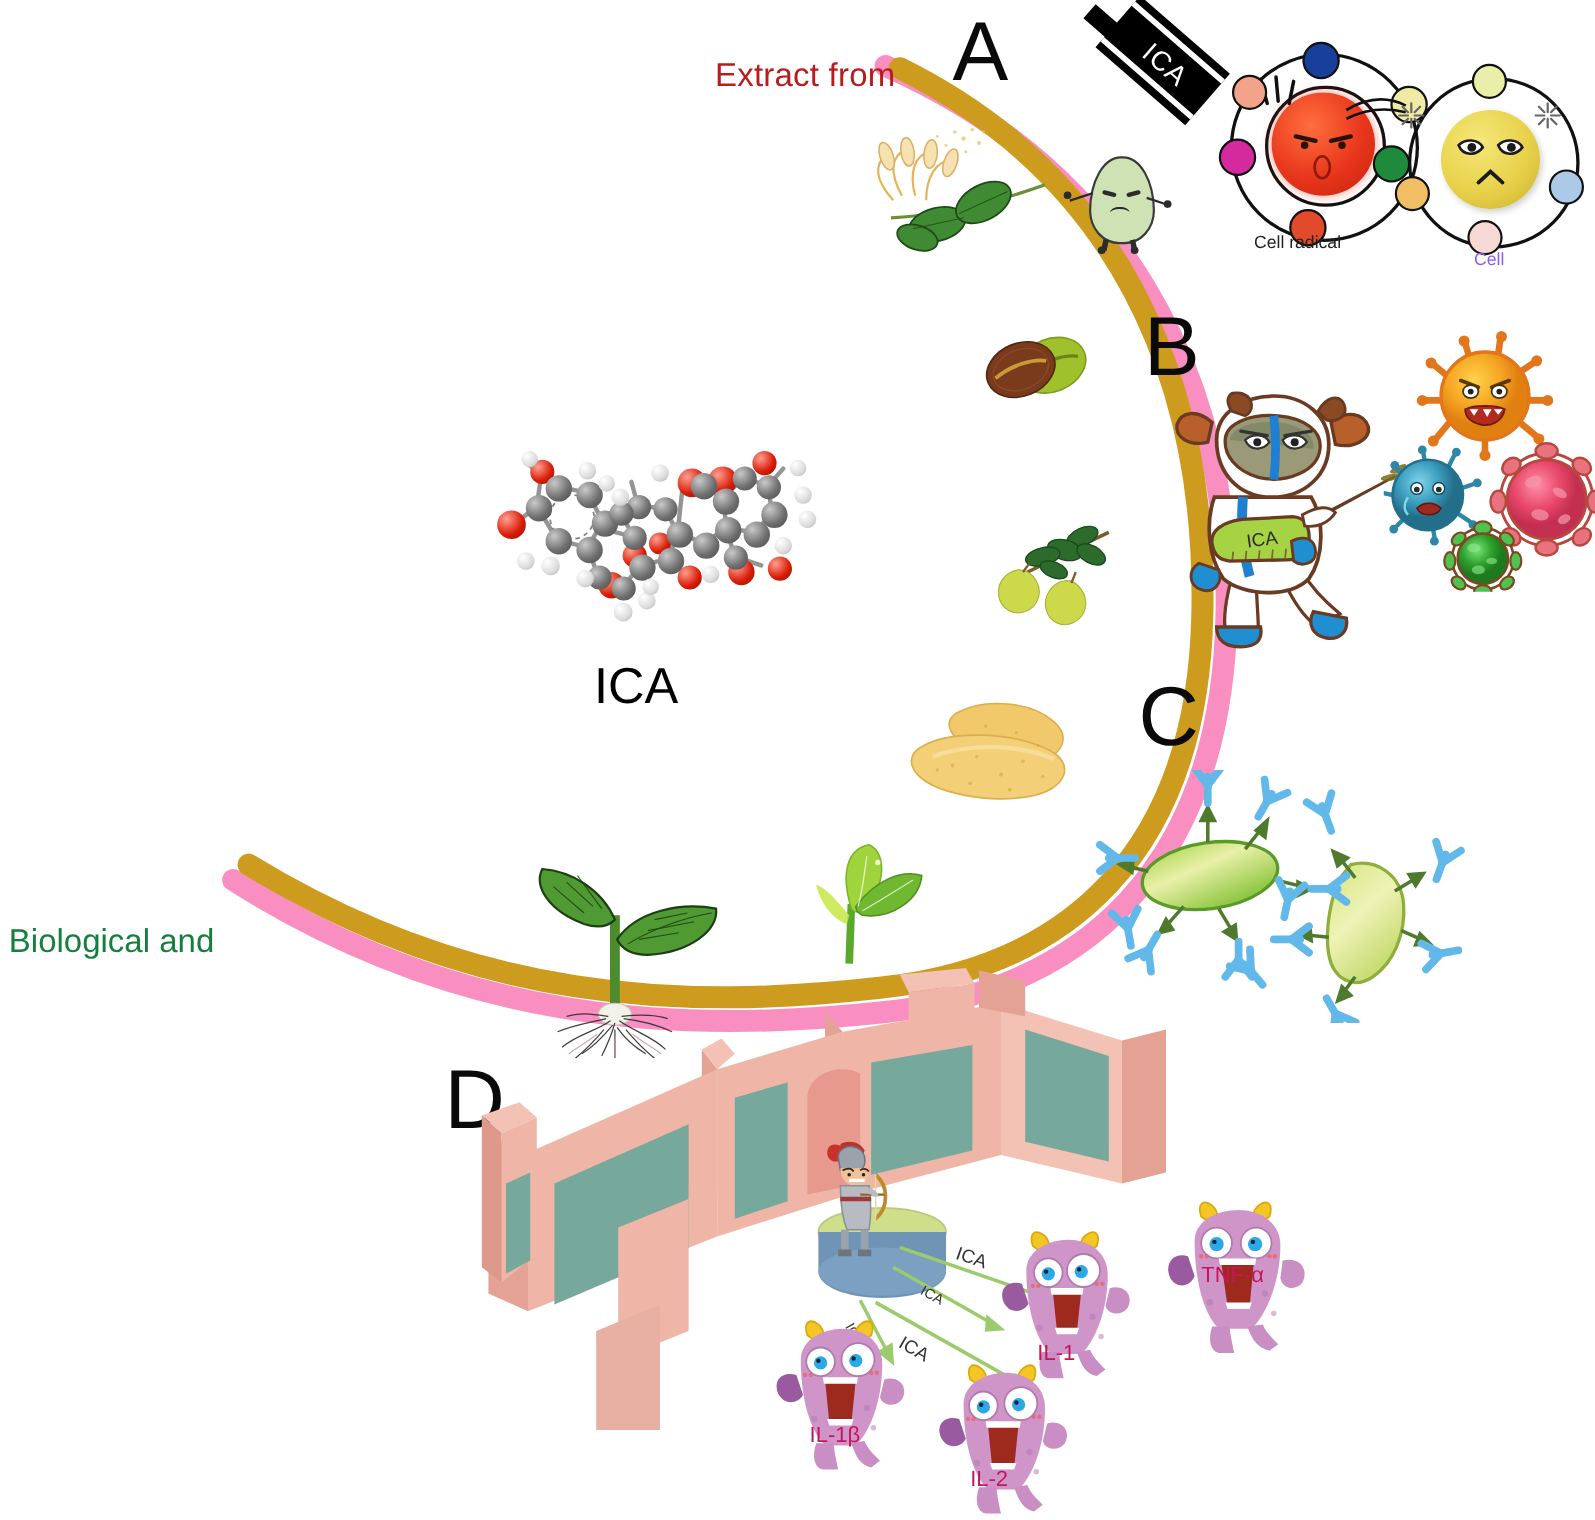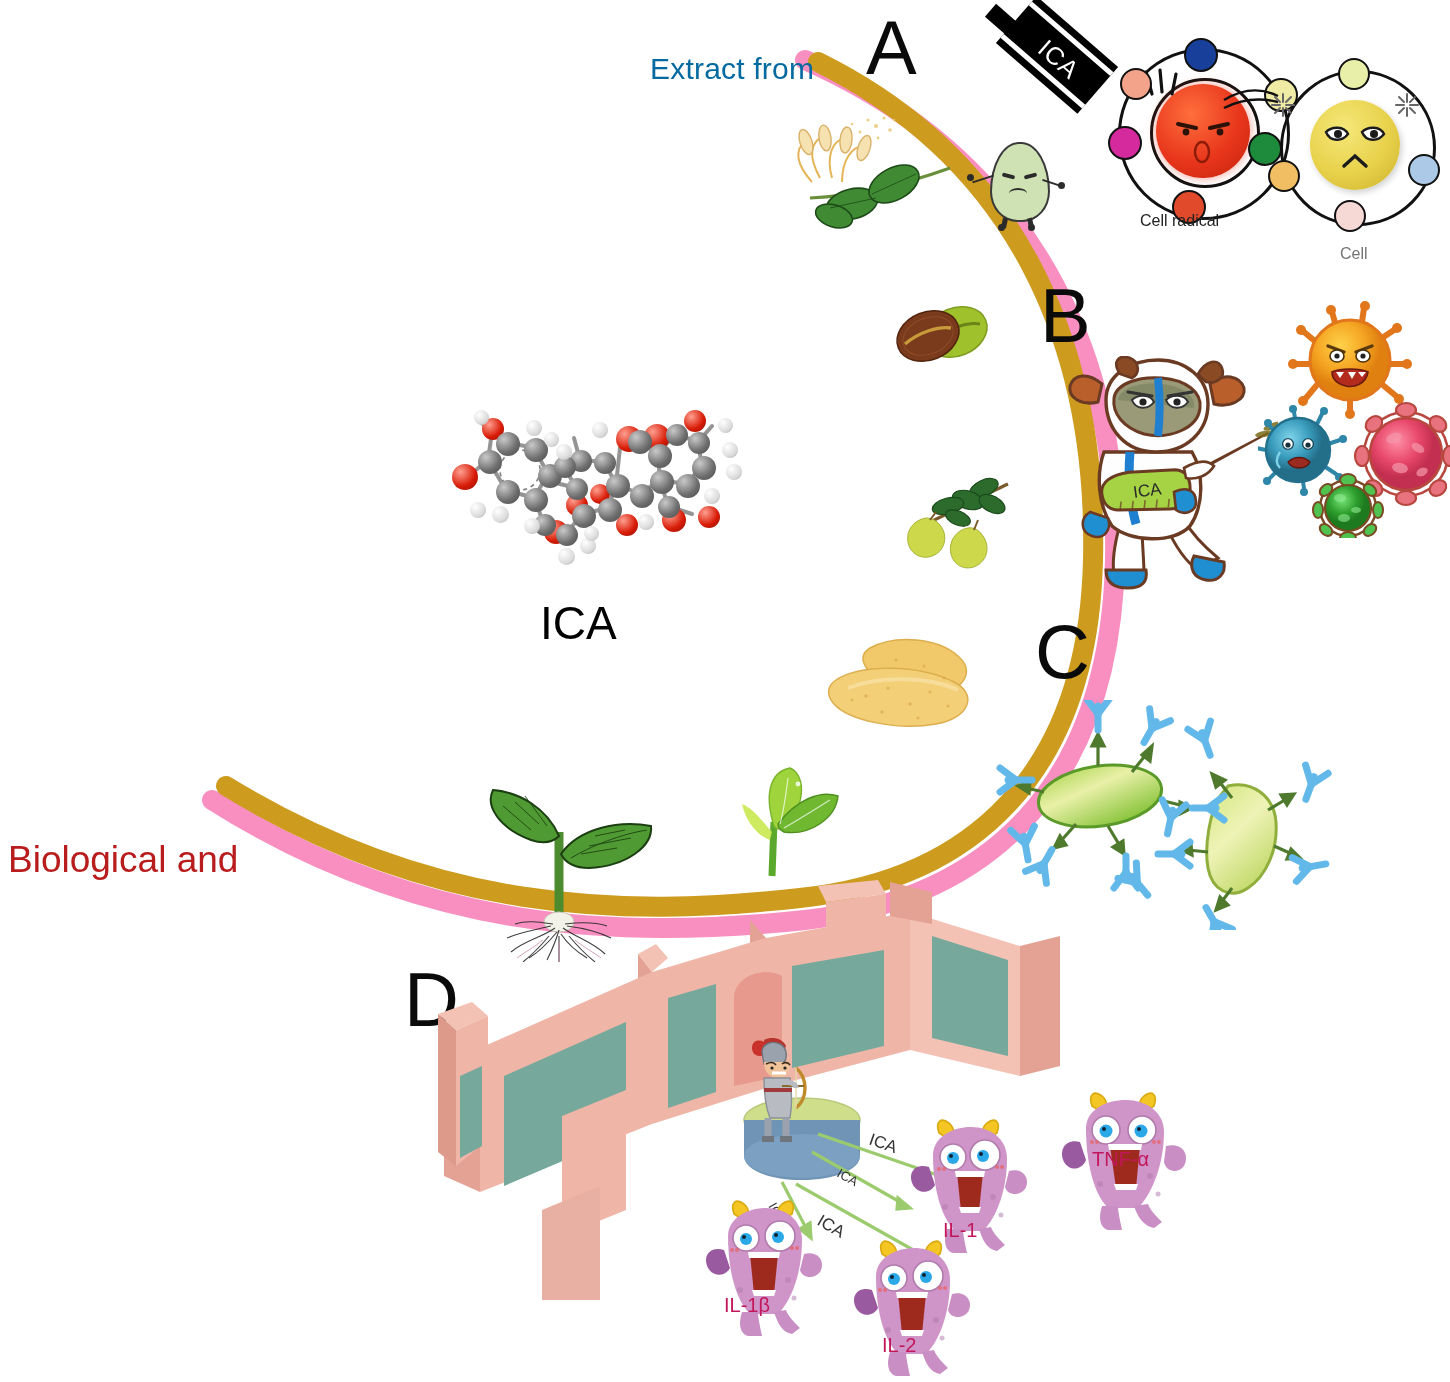--- a/index.html
+++ b/index.html
@@ -2,30 +2,30 @@
 <html><head>
 <meta charset="utf-8">
 <style>
   html,body{margin:0;padding:0;background:#ffffff;}
   body{width:1450px;height:1382px;position:relative;overflow:hidden;
        font-family:"Liberation Sans","DejaVu Sans",sans-serif;}
   .fig{position:absolute;left:0;top:0;width:1450px;height:1382px;}
   .abs{position:absolute;}
 
   
-  .lbl-extract{left:650px;top:52px;font-size:30px;color:#0369a1;letter-spacing:.2px;}
-  .lbl-bio{left:8px;top:838px;font-size:37px;color:#b91c1c;line-height:1.18;}
+  .lbl-extract{left:650px;top:52px;font-size:30px;color:#b91c1c;letter-spacing:.2px;}
+  .lbl-bio{left:8px;top:838px;font-size:30px;color:#15803d;line-height:1.18;}
   .panel-letter{font-size:76px;font-weight:400;color:#0a0a0a;font-family:"Liberation Sans",sans-serif;line-height:1;}
   .pl-a{left:866px;top:10px;}
   .pl-b{left:1040px;top:278px;}
   .pl-c{left:1035px;top:614px;}
   .pl-d{left:404px;top:962px;}
   .lbl-ica-mol{left:540px;top:596px;font-size:46px;color:#000;}
   .lbl-freeradical{left:1140px;top:212px;font-size:16px;color:#222;}
-  .lbl-cell{left:1340px;top:228px;font-size:16px;color:#737373;margin-top:17px;}
+  .lbl-cell{left:1340px;top:228px;font-size:16px;color:#8b5cf6;}
 
   
   .arc-svg{left:0;top:0;width:1450px;height:1382px;pointer-events:none;}
 
   
   .hammer{left:975px;top:18px;width:150px;height:130px;}
   .ham-head{position:absolute;left:28px;top:6px;width:108px;height:62px;background:#000;
             transform:rotate(41deg);transform-origin:50% 50%;}
   .ham-head:before,.ham-head:after{content:"";position:absolute;left:0;width:100%;height:5px;background:#fff;}
   .ham-head:before{top:7px;} .ham-head:after{bottom:7px;}
@@ -882,21 +882,21 @@
           <circle cx="37" cy="54" r="2"></circle>
           <circle cx="92" cy="52" r="2"></circle>
           <circle cx="97" cy="52" r="2"></circle>
         </g>
       <g fill="#b07aab" opacity=".5">
           <circle cx="88" cy="84" r="3"></circle>
           <circle cx="40" cy="94" r="3"></circle>
           <circle cx="94" cy="102" r="2.5"></circle>
         </g>
     </svg>
-    <div class="abs cytokine-name" style="left:24px;top:98px">IL-1β</div>
+    <div class="abs cytokine-name" style="left:36px;top:98px">IL-1β</div>
   </div>
 
   <div class="abs" style="left:848px;top:1236px;width:130px;height:145px">
     <svg viewBox="0 0 130 145" style="width:130px;height:145px">
       <path d="M34 18 C30 6 36 2 44 8 C50 13 50 22 46 26 Z" fill="#f3c623" stroke="#d9a90e" stroke-width="1.6"></path>
       <path d="M92 18 C96 6 90 2 82 8 C76 13 76 22 80 26 Z" fill="#f3c623" stroke="#d9a90e" stroke-width="1.6"></path>
       <path d="M28 40 C28 22 48 12 66 12 C86 12 102 24 102 44 C102 76 92 104 78 118 L50 118 C34 102 28 70 28 40 Z" fill="#cf95c9"></path>
       <path d="M24 54 C10 50 2 60 8 72 C14 82 26 80 30 72 Z" fill="#9a5aa0"></path>
       <path d="M104 58 C118 54 126 66 120 76 C114 84 102 82 100 74 Z" fill="#c98fc4"></path>
       <path d="M42 116 C38 128 40 138 48 140 L62 140 C60 130 58 122 58 116 Z" fill="#c98fc4"></path>

